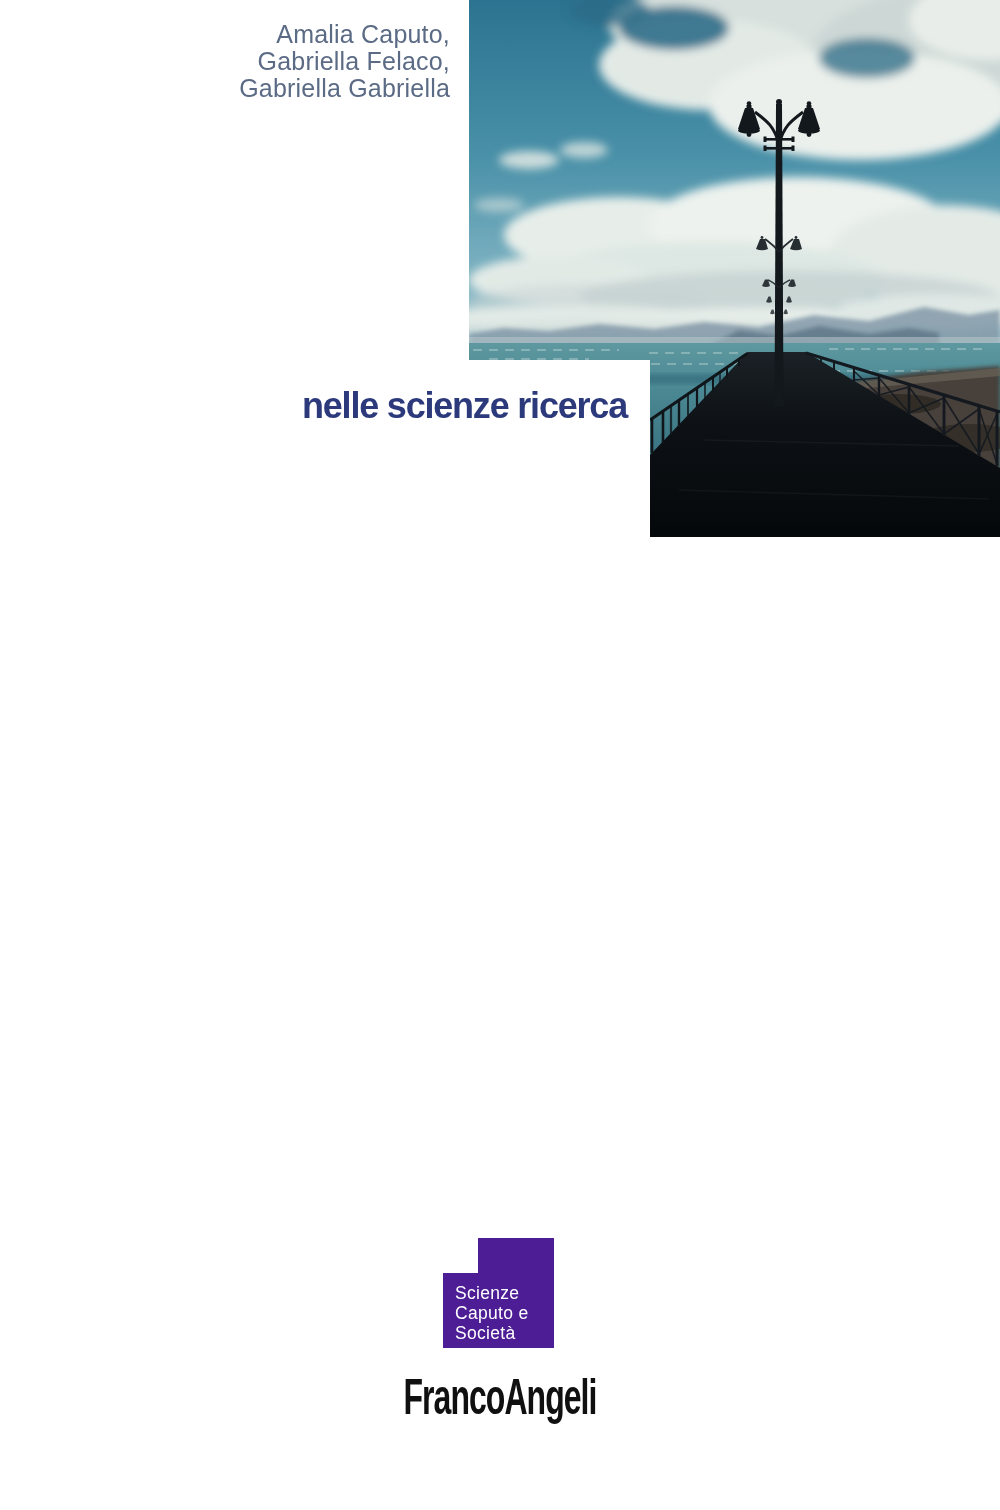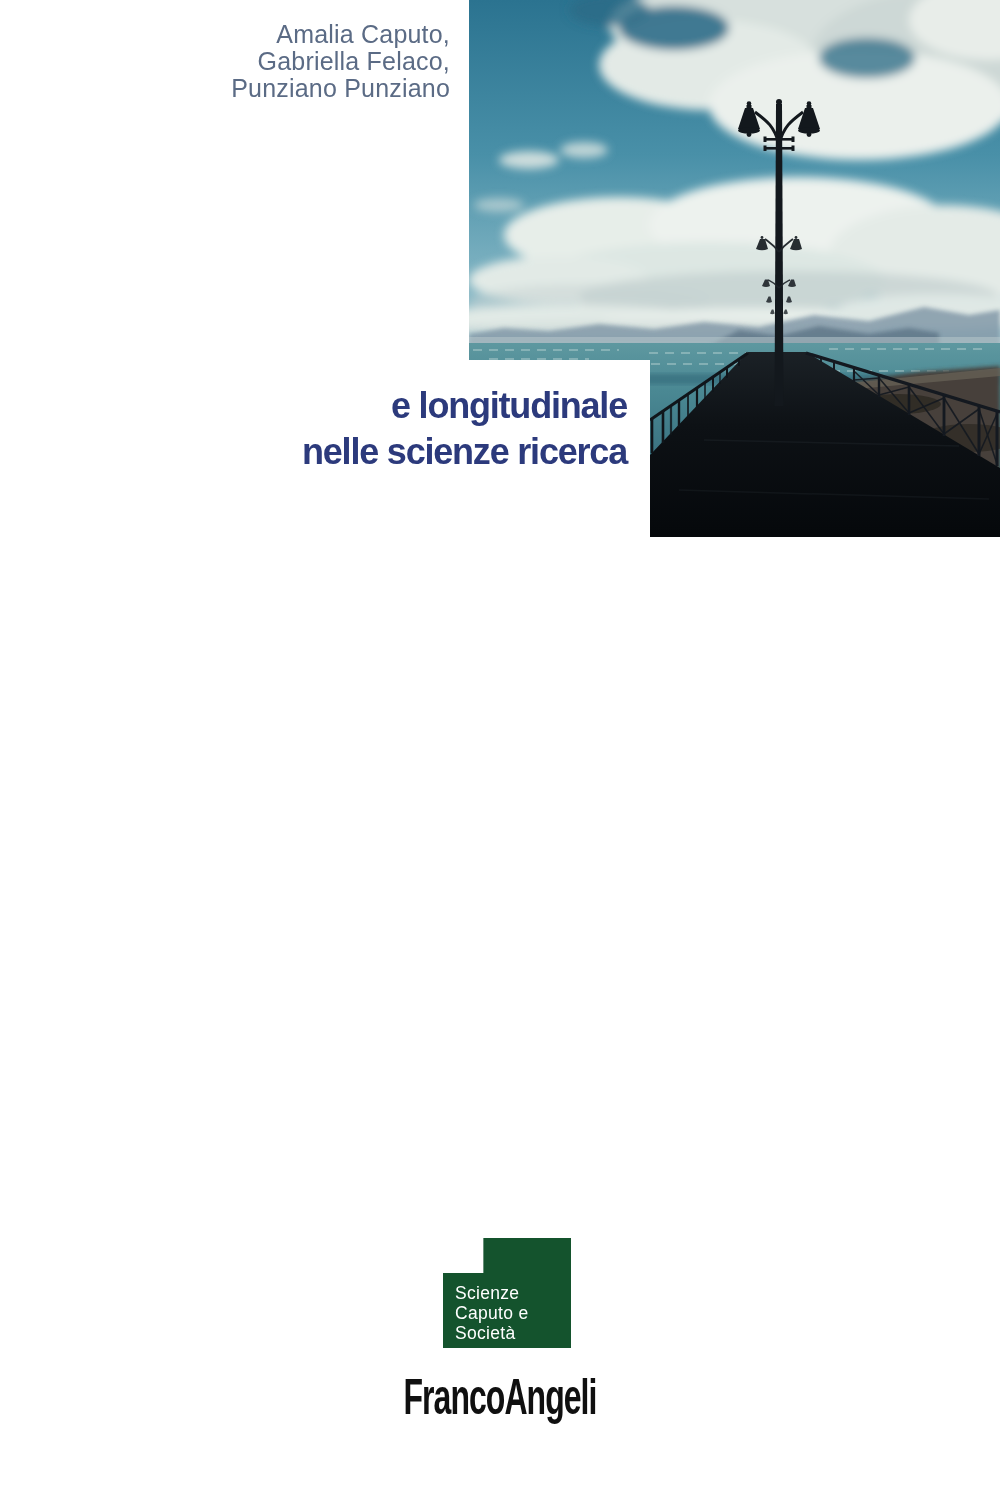--- a/index.html
+++ b/index.html
@@ -24,22 +24,22 @@
 
   
   .title {
     position:absolute; top:383px; right:373px; text-align:right;
     font-size:36px; font-weight:700; line-height:46px; color:#2c3a7c;
     letter-spacing:-1.2px; white-space:nowrap;
   }
 
   
   .badge {
-    position:absolute; left:443px; top:1238px; width:128px; height:110px;
-    background:#14532d;
+    position:absolute; left:443px; top:1238px; width:111px; height:110px;
+    background:#4c1d95;
     clip-path: polygon(31.53% 0, 100% 0, 100% 100%, 0 100%, 0 31.82%, 31.53% 31.82%);
   }
   .badge-text {
     position:absolute; left:12px; top:45px;
     color:#ffffff; font-size:17.5px; line-height:20px; letter-spacing:0.3px;
   }
 
   
   .publisher {
     position:absolute; top:1371px; left:0; width:1000px; text-align:center;
@@ -49,21 +49,21 @@
   }
 </style>
 </head>
 <body>
 
 <div class="page">
 
   <div class="authors">
     <div>Amalia Caputo,</div>
     <div>Gabriella Felaco,</div>
-    <div>Punziano Punziano</div>
+    <div>Gabriella Gabriella</div>
   </div>
 
   <div class="photo">
     <svg width="531" height="537" viewBox="0 0 531 537" xmlns="http://www.w3.org/2000/svg">
       <defs>
         <linearGradient id="sky" x1="0" y1="0" x2="0" y2="1">
           <stop offset="0" stop-color="#2b7390"></stop>
           <stop offset="0.45" stop-color="#4990a8"></stop>
           <stop offset="0.8" stop-color="#7fb3c2"></stop>
           <stop offset="1" stop-color="#a9cbd2"></stop>
@@ -236,21 +236,20 @@
         </g>
         <g opacity="0.8">
           <path d="M301,313.5 L302.8,309.5 L304.4,309.5 L305.6,313.5 Q303.3,314.8 301,313.5 Z"></path>
           <path d="M314.4,313.5 L316,309.5 L317.6,309.5 L319,313.5 Q316.7,314.8 314.4,313.5 Z"></path>
         </g>
       </g>
     </svg>
   </div>
 
   <div class="title">
-    <div>e longitudinale</div>
     <div>nelle scienze ricerca</div>
   </div>
 
   <div class="badge">
     <div class="badge-text">
       <div>Scienze</div>
       <div>Caputo e</div>
       <div>Società</div>
     </div>
   </div>

